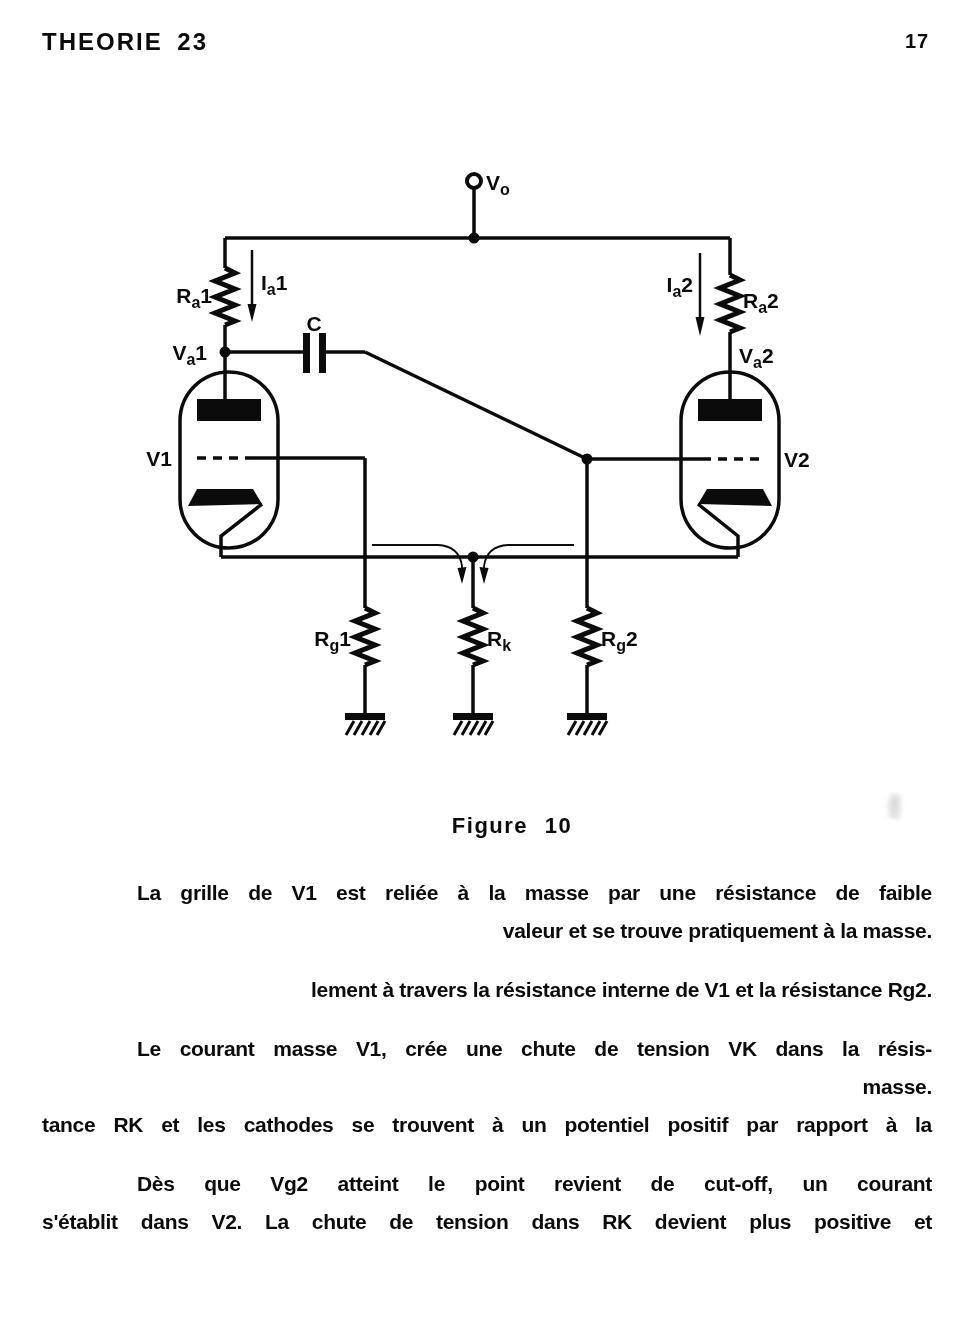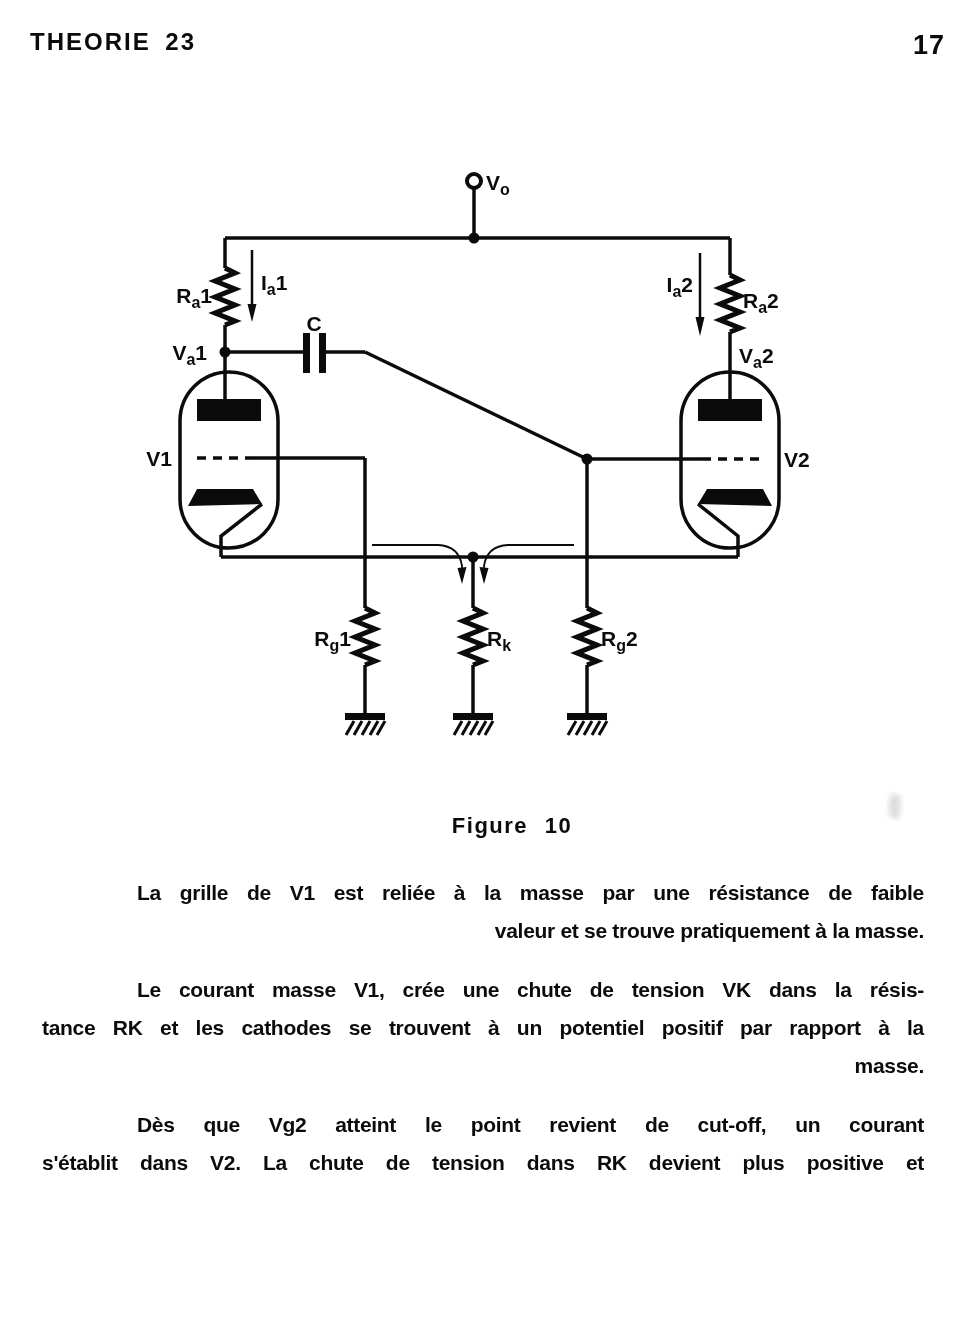--- a/index.html
+++ b/index.html
@@ -3,44 +3,44 @@
 <meta charset="utf-8">
 <style>
   html,body{margin:0;padding:0;background:#ffffff;}
   body{
     width:970px;height:1334px;position:relative;overflow:hidden;
     font-family:"Liberation Sans","DejaVu Sans",sans-serif;
     color:#0b0b0b;
     -webkit-font-smoothing:antialiased;
   }
   .hdr-left{
-    position:absolute;left:30px;top:28px;
+    position:absolute;left:42px;top:28px;
     font-size:24px;font-weight:bold;letter-spacing:2px;word-spacing:6px;
   }
   .hdr-page{
     position:absolute;left:905px;top:30px;
-    font-size:27px;font-weight:bold;letter-spacing:1px;margin-left:8px;
+    font-size:20px;font-weight:bold;letter-spacing:1px;
   }
   .circuit-svg{position:absolute;left:0;top:0;}
   .fig-caption{
     position:absolute;left:0;top:813px;width:1024px;text-align:center;
     font-size:22px;font-weight:bold;letter-spacing:1.5px;word-spacing:9px;
   }
   .smudge{
     position:absolute;left:886px;top:793px;width:18px;height:26px;
     background:radial-gradient(ellipse at 40% 35%, #bdbdbd 0%, rgba(189,189,189,0) 60%),
                radial-gradient(ellipse at 60% 75%, #c4c4c4 0%, rgba(196,196,196,0) 60%);
     filter:blur(1px);opacity:.6;transform:rotate(15deg);
   }
   .body-text{
     position:absolute;left:42px;top:874px;width:890px;
     font-size:21px;font-weight:bold;letter-spacing:-0.3px;
     line-height:38px;
   }
-  .para{margin:0 8px 21px 0;}
+  .para{margin:0 0 21px 0;}
   .line{white-space:normal;}
   .line.first{padding-left:95px;}
   .line.just{text-align:justify;text-align-last:justify;}
   .line.last{text-align:right;}
   svg text{font-family:"Liberation Sans","DejaVu Sans",sans-serif;font-weight:bold;fill:#0b0b0b;}
 </style>
 </head>
 <body>
 
 <div class="hdr-left">THEORIE 23</div>
@@ -160,23 +160,24 @@
 
 <div class="fig-caption">Figure 10</div>
 <div class="smudge"></div>
 
 <div class="body-text">
   <div class="para">
     <div class="line first just">La grille de V1 est reliée à la masse par une résistance de faible</div>
     <div class="line last">valeur et se trouve pratiquement à la masse.</div>
   </div>
   <div class="para">
+    <div class="line last">lement à travers la résistance interne de V1 et la résistance Rg2.</div>
   </div>
   <div class="para">
     <div class="line first just">Le courant masse V1, crée une chute de tension VK dans la résis-</div>
+    <div class="line last">masse.</div>
     <div class="line just">tance RK et les cathodes se trouvent à un potentiel positif par rapport à la</div>
-    <div class="line last">masse.</div>
   </div>
   <div class="para">
     <div class="line first just">Dès que Vg2 atteint le point revient de cut-off, un courant</div>
     <div class="line just">s'établit dans V2. La chute de tension dans RK devient plus positive et</div>
   </div>
 </div>
 
 </body></html>

